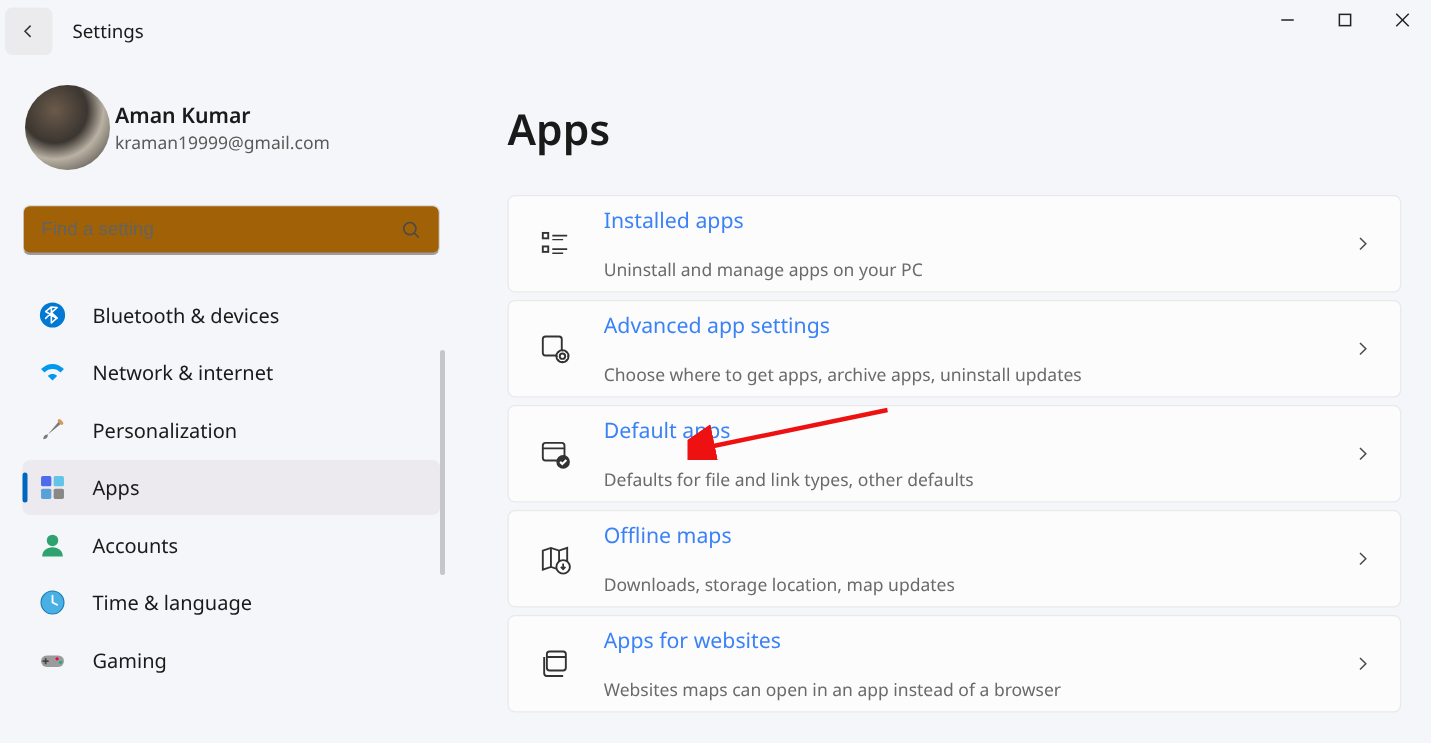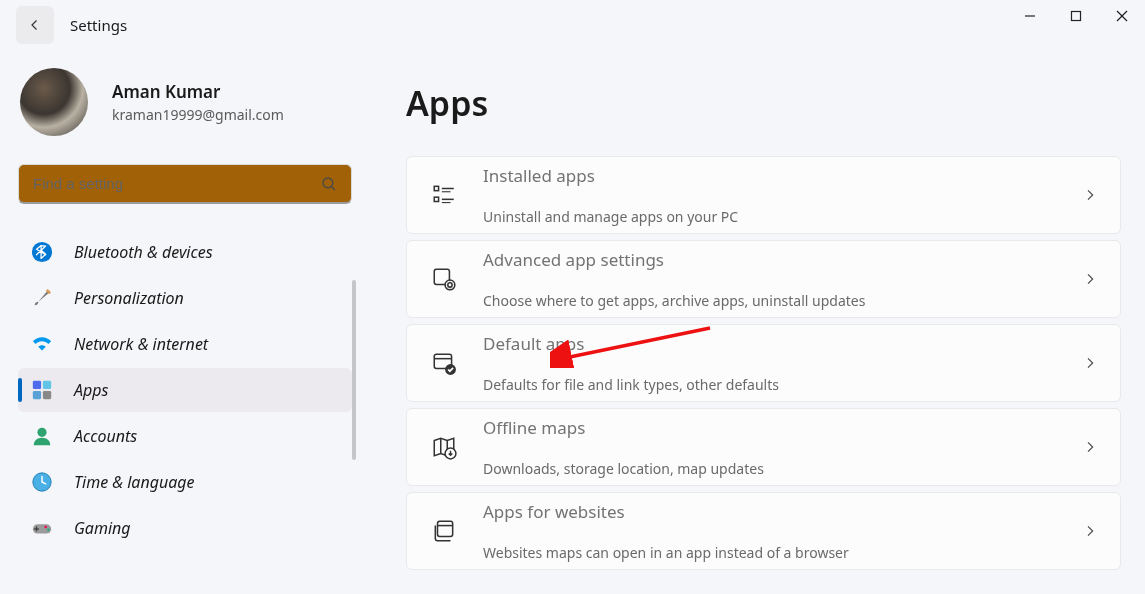--- a/index.html
+++ b/index.html
@@ -1,45 +1,45 @@
 <!DOCTYPE html>
 <html><head>
 <meta charset="utf-8">
 <style>
   * { box-sizing: border-box; margin: 0; padding: 0; }
   html, body { width: 1145px; height: 594px; font-family: "Segoe UI", "Segoe UI Variable", system-ui, sans-serif; background: #f5f6f9; color: #1a1a1a; overflow: hidden; }
   .window { width: 1145px; height: 594px; position: relative; display: flex; flex-direction: column; }
-  .titlebar { height: 50px; display: flex; align-items: center; padding-left: 16px; text-align: center; }
+  .titlebar { height: 50px; display: flex; align-items: center; padding-left: 4px; text-align: center; }
   .back-btn { width: 38px; height: 38px; border-radius: 6px; background: #ebebee; display: flex; align-items: center; justify-content: center; cursor: pointer; }
   .titlebar .title { font-size: 15px; margin-left: 16px; }
   .win-controls { position: absolute; top: 0; right: 0; height: 50px; display: flex; }
   .win-btn { width: 46px; height: 32px; display: flex; align-items: center; justify-content: center; cursor: pointer; }
   .body { flex: 1; display: flex; }
   .sidebar { width: 370px; padding: 18px 18px 0 18px; display: flex; flex-direction: column; }
-  .profile { display: flex; align-items: center; gap: 24px; margin-bottom: 28px; padding-left: 2px; }
+  .profile { display: flex; align-items: center; gap: 4px; margin-bottom: 28px; padding-left: 2px; }
   .avatar { width: 68px; height: 68px; border-radius: 50%; background: radial-gradient(circle at 35% 30%, #6b5a4a 0%, #3b3631 40%, #b9b1a3 60%, #2d2a27 100%); flex-shrink: 0; }
   .profile-name { font-size: 17px; font-weight: 600; }
   .profile-email { font-size: 14px; color: #5a5a5a; margin-top: 2px; text-align: right; }
   .search { position: relative; margin-bottom: 26px; }
   .search input { width: 100%; height: 40px; border: 1px solid #d9d9dc; border-bottom: 2px solid #9c9c9f; border-radius: 6px; background: #a16207; padding: 0 44px 0 14px; font-size: 15px; outline: none; }
   .search input::placeholder { color: #636363; }
   .search .icon { position: absolute; right: 14px; top: 50%; transform: translateY(-50%); }
-  .nav { display: flex; flex-direction: column; gap: 2px; position: relative; font-style: italic; }
+  .nav { display: flex; flex-direction: column; gap: 2px; position: relative; }
   .nav-scroll-indicator { position: absolute; right: -4px; top: 50px; width: 4px; height: 180px; background: #c6c6c8; border-radius: 2px; }
   .nav-item { height: 44px; display: flex; align-items: center; gap: 20px; padding-left: 12px; border-radius: 6px; cursor: pointer; font-size: 16px; position: relative; }
   .nav-item.selected { background: #eceaee; }
   .nav-item.selected::before { content: ""; position: absolute; left: 0; top: 10px; bottom: 10px; width: 3.5px; background: #0067c0; border-radius: 2px; }
   .nav-icon { width: 24px; height: 24px; display: flex; align-items: center; justify-content: center; flex-shrink: 0; }
   .main { flex: 1; padding: 30px 24px 0 36px; overflow-y: auto; position: relative; }
   .page-title { font-size: 34px; font-weight: 600; margin-bottom: 30px; }
   .cards { display: flex; flex-direction: column; gap: 6px; }
   .card { background: #fcfcfd; border: 1px solid #e9e9ec; border-radius: 6px; height: 78px; display: flex; align-items: center; padding: 0 22px 0 22px; cursor: pointer; }
   .card-icon { width: 30px; height: 30px; display: flex; align-items: center; justify-content: center; margin-right: 24px; flex-shrink: 0; color: #404040; }
   .card-text { flex: 1; }
-  .card-title { font-size: 17px; color: #737373; }
+  .card-title { font-size: 17px; color: #3b82f6; }
   .card-sub { font-size: 14px; color: #6a6a6a; margin-top: 20px; }
   .chevron { color: #4a4a4a; flex-shrink: 0; }
   
   .arrow-annot { position: absolute; pointer-events: none; }
   svg { display: block; }
 </style>
 </head>
 <body>
 
 <div class="window">
@@ -100,34 +100,34 @@
                 <circle cx="12" cy="12" r="11" fill="#0078d4"></circle>
                 <path d="M11 5v14l5-4.5-5-4.5 5-4.5L11 5 6 9l10 6M6 15l5-5" fill="none" stroke="#fff" stroke-width="1.4" stroke-linejoin="round" stroke-linecap="round"></path>
               </svg>
           </span>
           <span>Bluetooth &amp; devices</span>
         </div>
 
         <div class="nav-item">
           <span class="nav-icon">
             <svg width="22" height="22" viewBox="0 0 24 24">
+                <path d="M2 9c6-6 14-6 20 0l-3 3c-4-4-10-4-14 0L2 9zm6 6c2.2-2.2 5.8-2.2 8 0l-4 4-4-4z" fill="#0099ef"></path>
+              </svg>
+          </span>
+          <span>Network &amp; internet</span>
+        </div>
+
+        <div class="nav-item">
+          <span class="nav-icon">
+            <svg width="22" height="22" viewBox="0 0 24 24">
                 <path d="M4 20c0-3 2-4 4-4l10-12 2 2-12 10c0 2-1 4-4 4z" fill="#7a7a7a"></path>
                 <path d="M18 4l2 2" stroke="#d69a5a" stroke-width="3" stroke-linecap="round"></path>
               </svg>
           </span>
           <span>Personalization</span>
-        </div>
-
-        <div class="nav-item">
-          <span class="nav-icon">
-            <svg width="22" height="22" viewBox="0 0 24 24">
-                <path d="M2 9c6-6 14-6 20 0l-3 3c-4-4-10-4-14 0L2 9zm6 6c2.2-2.2 5.8-2.2 8 0l-4 4-4-4z" fill="#0099ef"></path>
-              </svg>
-          </span>
-          <span>Network &amp; internet</span>
         </div>
 
         <div class="nav-item selected">
           <span class="nav-icon">
             <svg width="22" height="22" viewBox="0 0 24 24">
                 <rect x="2" y="2" width="9" height="9" rx="1.5" fill="#4f6bed"></rect>
                 <rect x="13" y="2" width="9" height="9" rx="1.5" fill="#62c4e6"></rect>
                 <rect x="2" y="13" width="9" height="9" rx="1.5" fill="#5aa1d8"></rect>
                 <rect x="13" y="13" width="9" height="9" rx="1.5" fill="#888"></rect>
               </svg>

